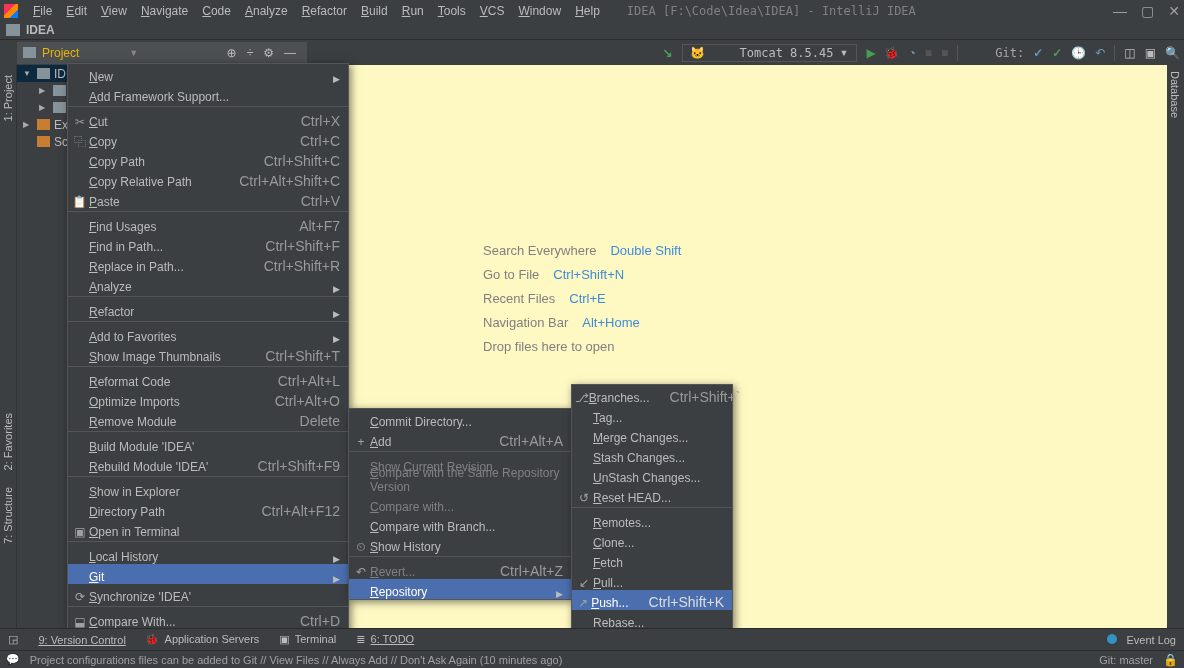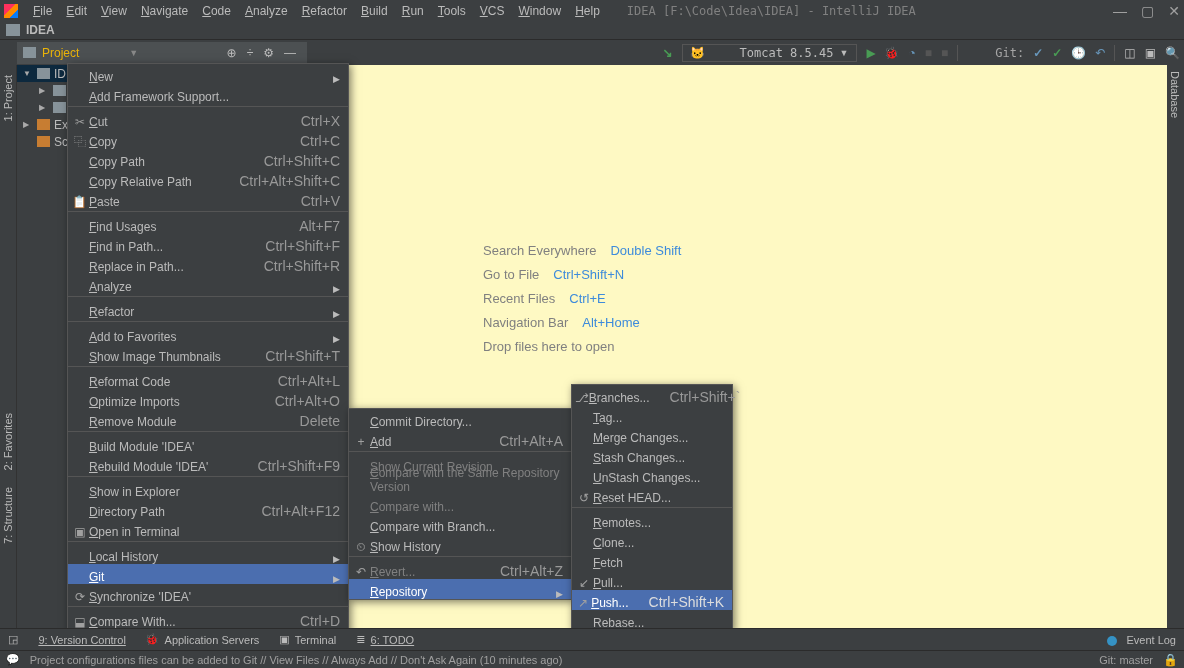--- a/index.html
+++ b/index.html
@@ -69,21 +69,21 @@
 .ctx-row.hl .ctx-short { color: #ddd; }
 .ctx-arrow { color: #bbb; font-size: 9px; margin-left: 12px; }
 .ctx-sep { height: 1px; background: #555; margin: 2px 0; }
 .ctx u { text-decoration: underline; }
 .ctx-1 { left: 67px; top: 63px; width: 282px; }
 .ctx-2 { left: 348px; top: 408px; width: 224px; }
 .ctx-3 { left: 571px; top: 384px; width: 162px; }
 
 
 .bottom-tool { position: absolute; left: 0; right: 0; bottom: 18px; height: 22px; background: #3c3f41; display: flex; align-items: center; padding: 0 8px; gap: 20px; border-top: 1px solid #2b2b2b; color: #bbb; font-size: 11px; }
-.bottom-tool .item { display: flex; gap: 5px; align-items: flex-end; }
+.bottom-tool .item { display: flex; gap: 5px; align-items: flex-start; }
 .bottom-tool .spacer { flex: 1; }
 .bottom-tool .ev-dot { width: 10px; height: 10px; border-radius: 50%; background: #3592c4; display: inline-block; margin-right: 4px; }
 
 .status { position: absolute; left: 0; right: 0; bottom: 0; height: 18px; background: #3c3f41; display: flex; align-items: center; padding: 0 6px; gap: 10px; border-top: 1px solid #2b2b2b; color: #a0a0a0; font-size: 11px; }
 .status .spacer { flex: 1; }
 .status .lock { font-size: 12px; }
 </style>
 </head>
 <body>
 

